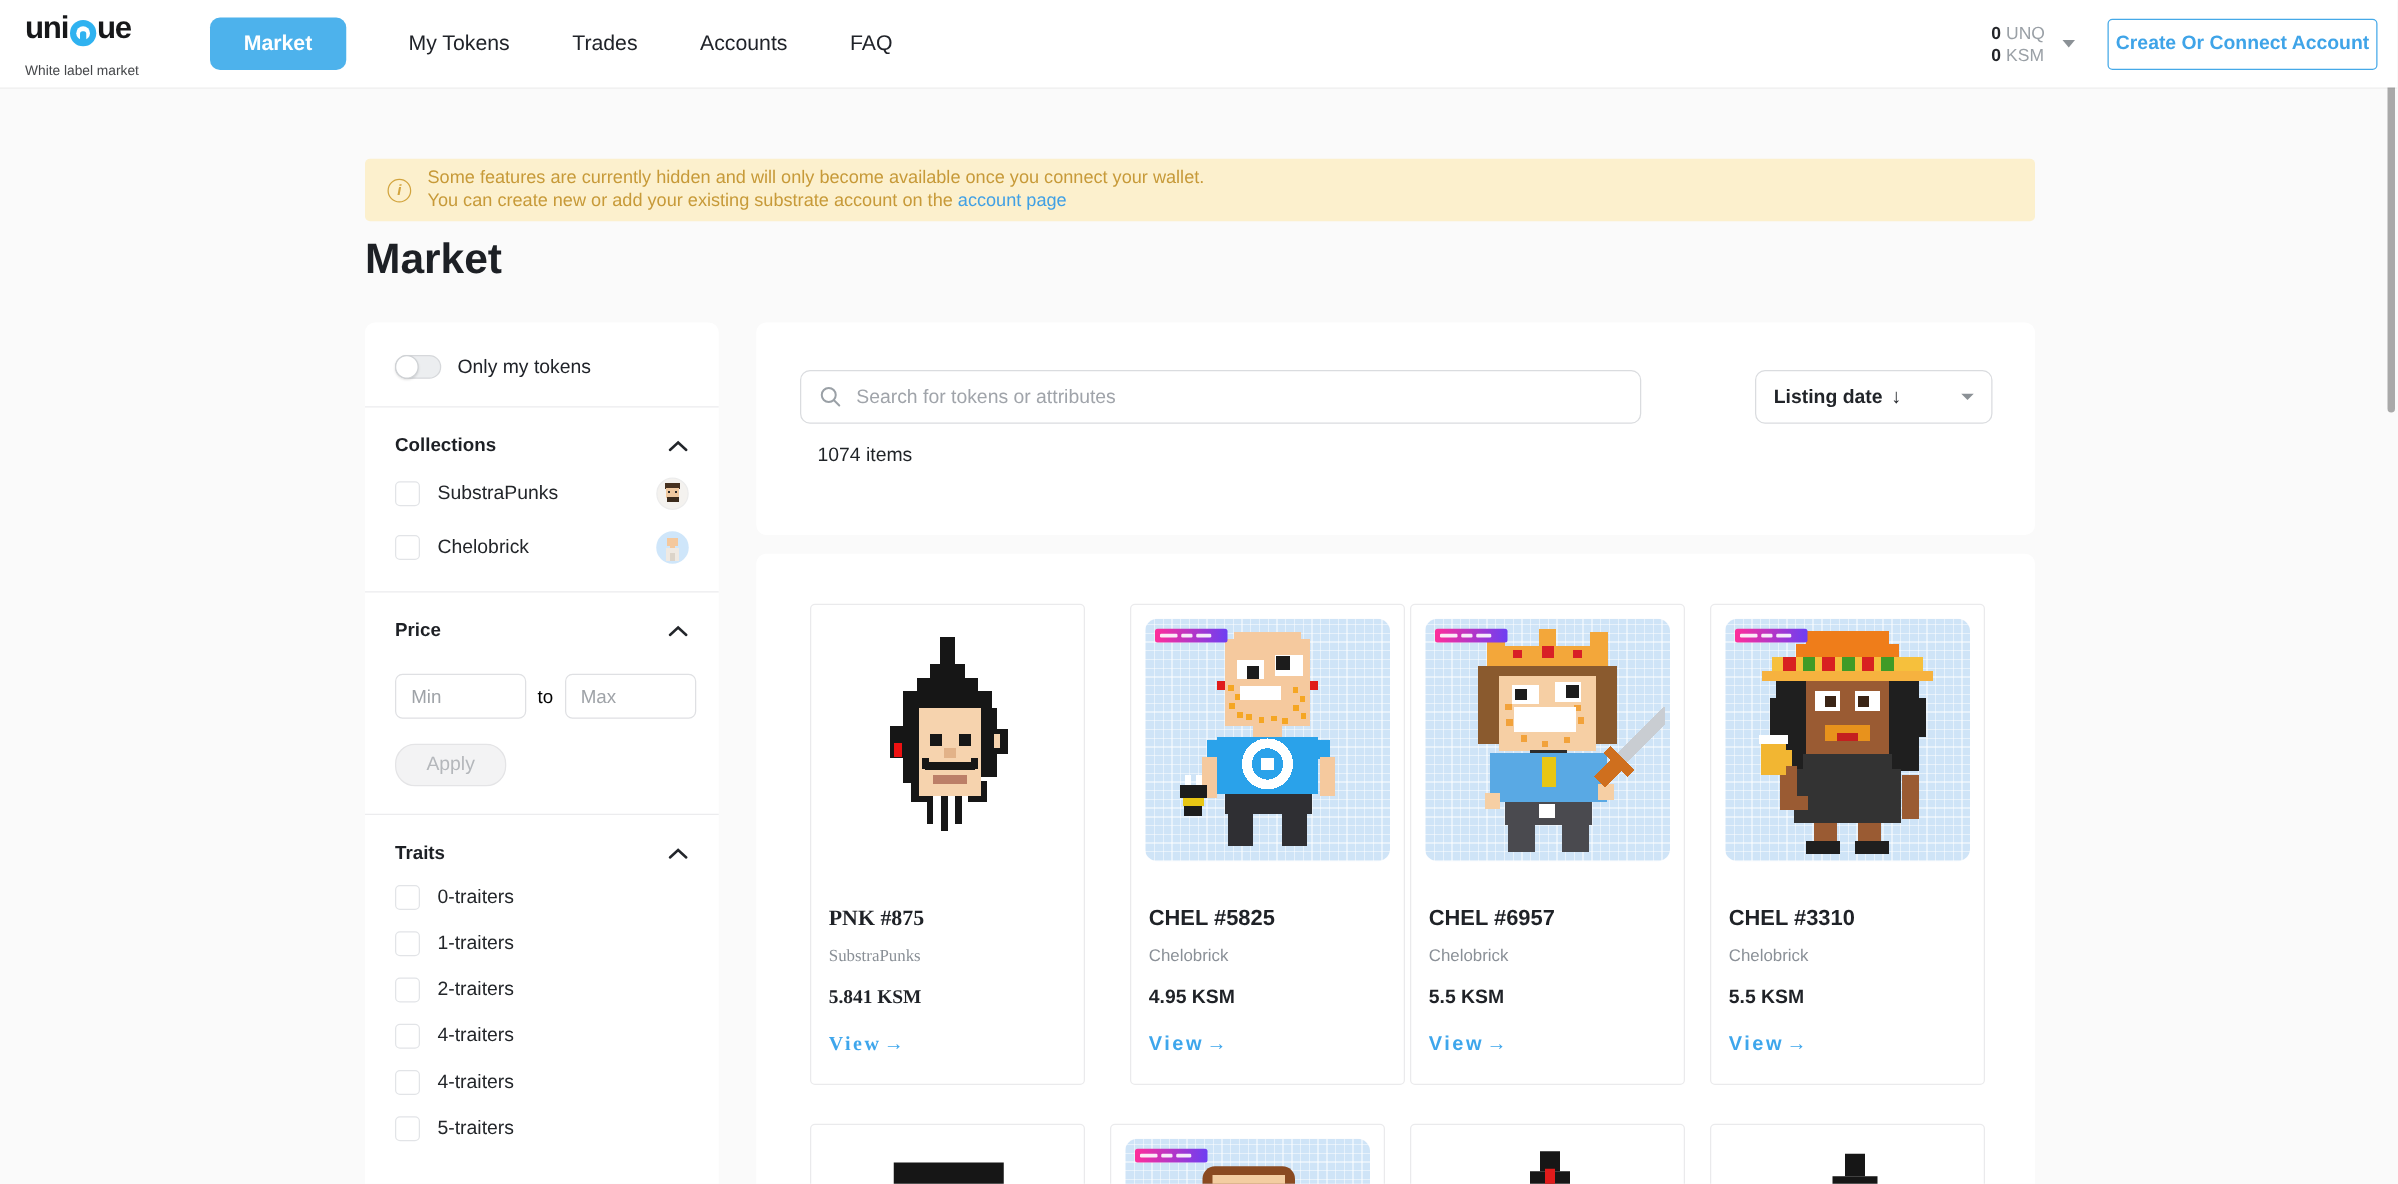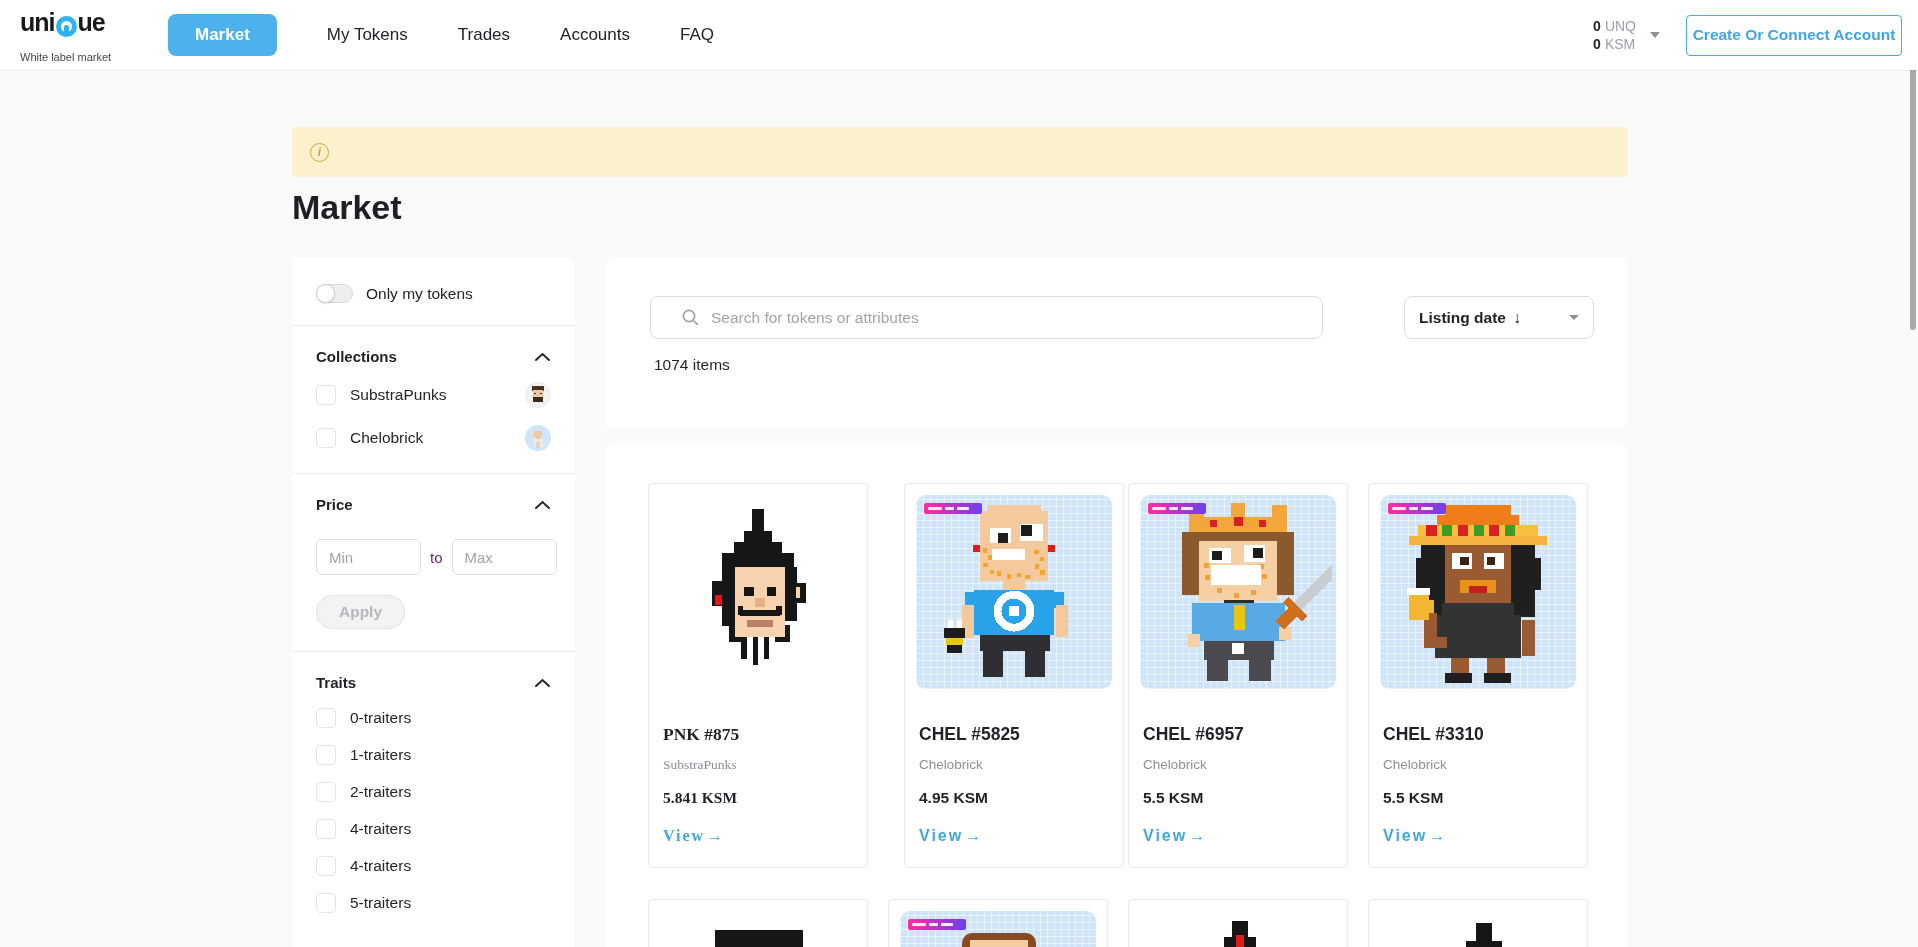--- a/index.html
+++ b/index.html
@@ -59,27 +59,27 @@
   .checkbox { width:20px; height:20px; border:1px solid #e2e4e7; border-radius:4px; background:#fff; flex:none; cursor:pointer; }
   .filter-label { margin-left:14px; font-size:15.5px; color:#23262a; }
   .avatar { width:26px; height:26px; border-radius:50%; margin-left:auto; overflow:hidden; flex:none; }
   .avatar.punks { background:#f4f2ef; border:1px solid #ececec; }
   .avatar.chel { background:#cfe6fa; }
   .avatar svg { width:100%; height:100%; shape-rendering:crispEdges; }
   .price-inputs { display:flex; align-items:center; margin-top:26px; gap:9px; }
   .price-input { width:105px; height:36px; border:1px solid #dfe0e3; border-radius:6px; padding:0 12px;
                  font-size:15px; font-family:inherit; color:#23262a; outline:none; }
   .price-input::placeholder { color:#9fa3a8; }
-  .to-label { font-size:15px; color:#701a75; }
+  .to-label { font-size:15px; color:#000000; }
   .apply-btn { margin-top:20px; width:89px; height:34px; background:#f3f3f4; border:1px solid #e4e4e6; border-radius:16px;
-               color:#b4b7bb; font-size:15.5px; font-weight:700; font-family:inherit; }
-
-  
-  .search-box { position:absolute; left:45px; top:38px; width:673px; height:43px; border:1px solid #dadcdf; border-radius:8px;
-                display:flex; align-items:center; padding:0 30px; background:#fff; }
+               color:#b4b7bb; font-size:15.5px; font-weight:400; font-family:inherit; }
+
+  
+  .search-box { position:absolute; left:35px; top:38px; width:673px; height:43px; border:1px solid #dadcdf; border-radius:8px;
+                display:flex; align-items:center; padding:0 14px; background:#fff; }
   .search-box input { border:none; outline:none; flex:1; margin-left:11px; font-size:15.5px; font-family:inherit; color:#23262a; }
   .search-box input::placeholder { color:#a0a4aa; }
   .sort-box { position:absolute; left:799px; top:38px; width:190px; height:43px; border:1px solid #dadcdf; border-radius:8px;
               display:flex; align-items:center; padding:0 14px; cursor:pointer; background:#fff;font-weight:bold; }
   .sort-label { font-size:15.5px; color:#212429; }
   .sort-dir { font-size:16px; color:#212429; margin-left:7px; }
   .sort-box .caret { margin-left:auto; border-top-width:5px; }
   .items-count { position:absolute; left:49px; top:98px; font-size:15.5px; font-weight:500; color:#1f2327; }
 
   
@@ -134,20 +134,27 @@
       <div class="balance-row"><b>0</b><span>UNQ</span></div>
       <div class="balance-row"><b>0</b><span>KSM</span></div>
     </div>
     <span class="caret balances-caret"></span>
     <button class="connect-btn">Create Or Connect Account</button>
   </div>
 </div>
 
 <div class="banner">
   <div class="info-icon">i</div>
+  <div class="banner-text">
+    <div>Some features are currently hidden and will only become available once you connect your wallet.</div>
+    <div>
+      <span>You can create new or add your existing substrate account on the</span>
+      <span class="banner-link">account page</span>
+    </div>
+  </div>
 </div>
 
 <h1 class="page-title">Market</h1>
 
 <div class="panel sidebar">
   <div class="toggle-row">
     <div class="toggle">
         <div class="toggle-knob"></div>
       </div>
     <span class="toggle-label">Only my tokens</span>

